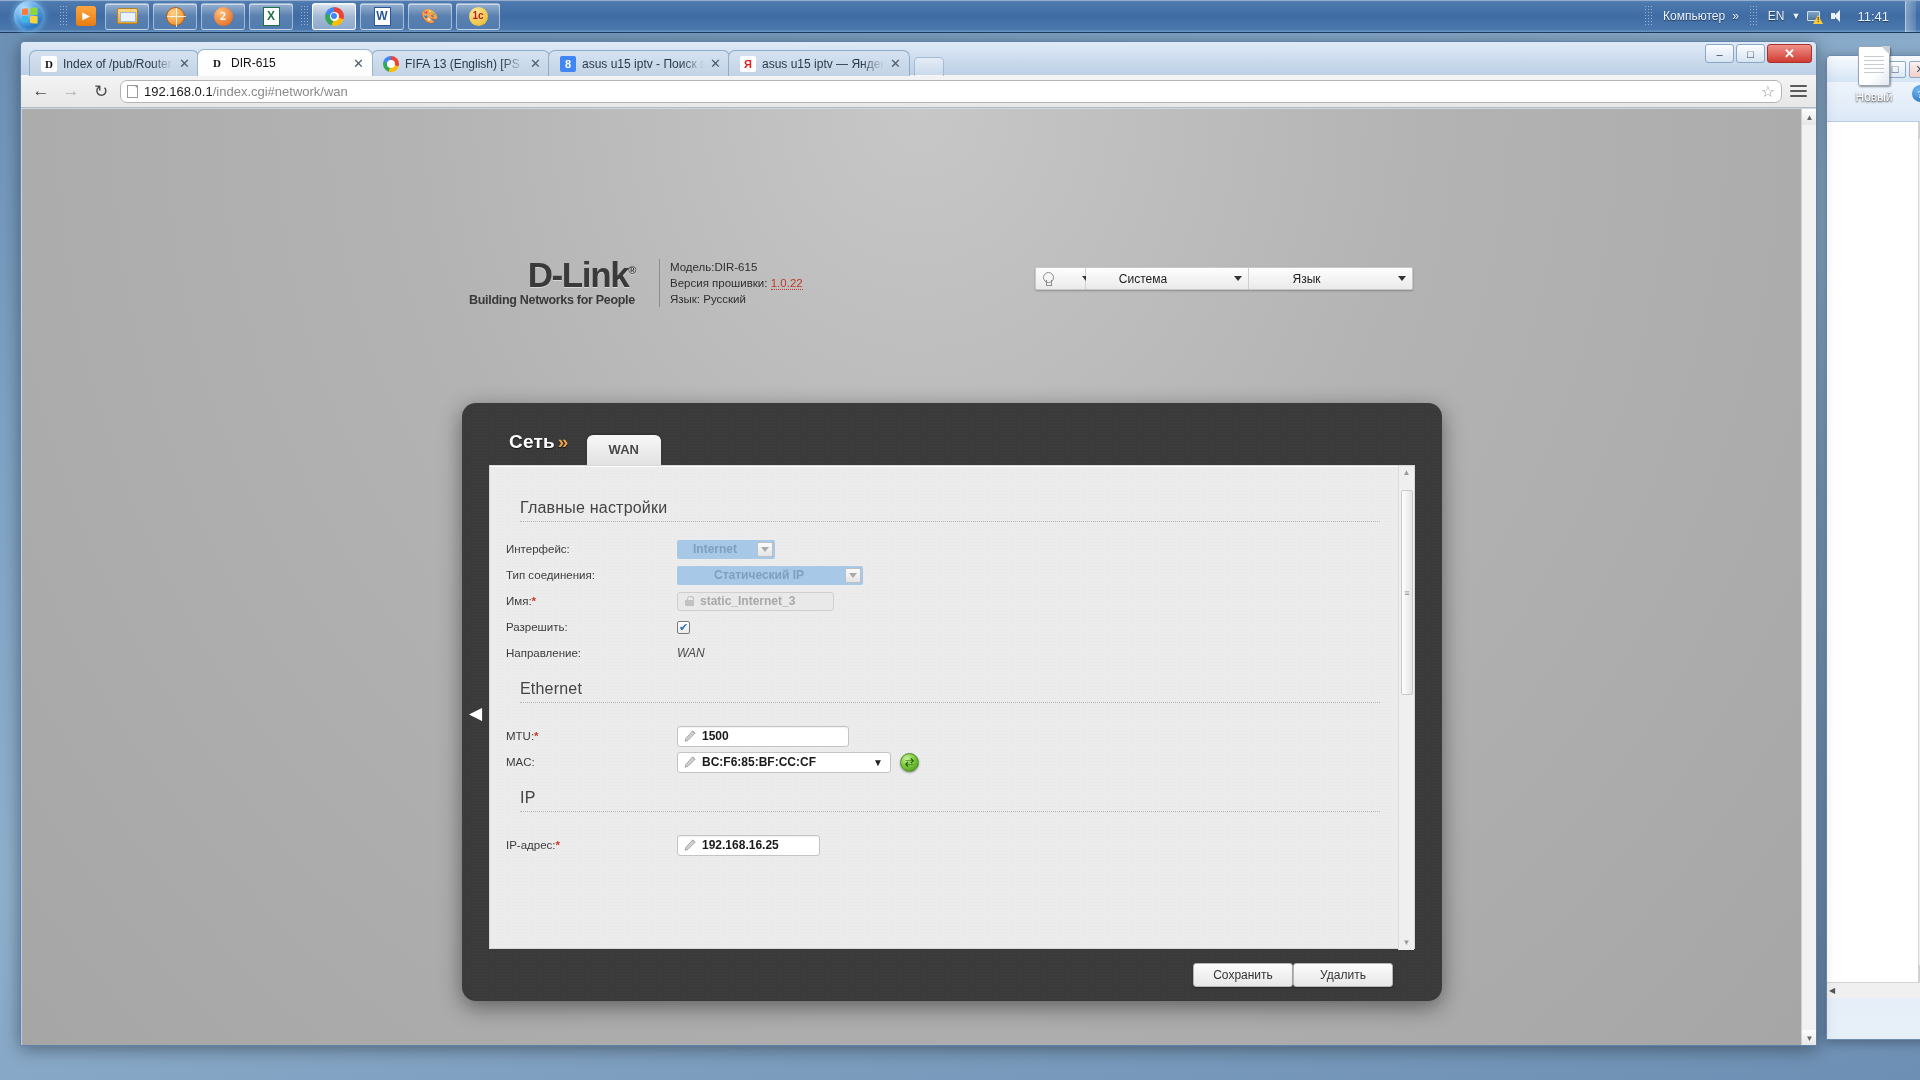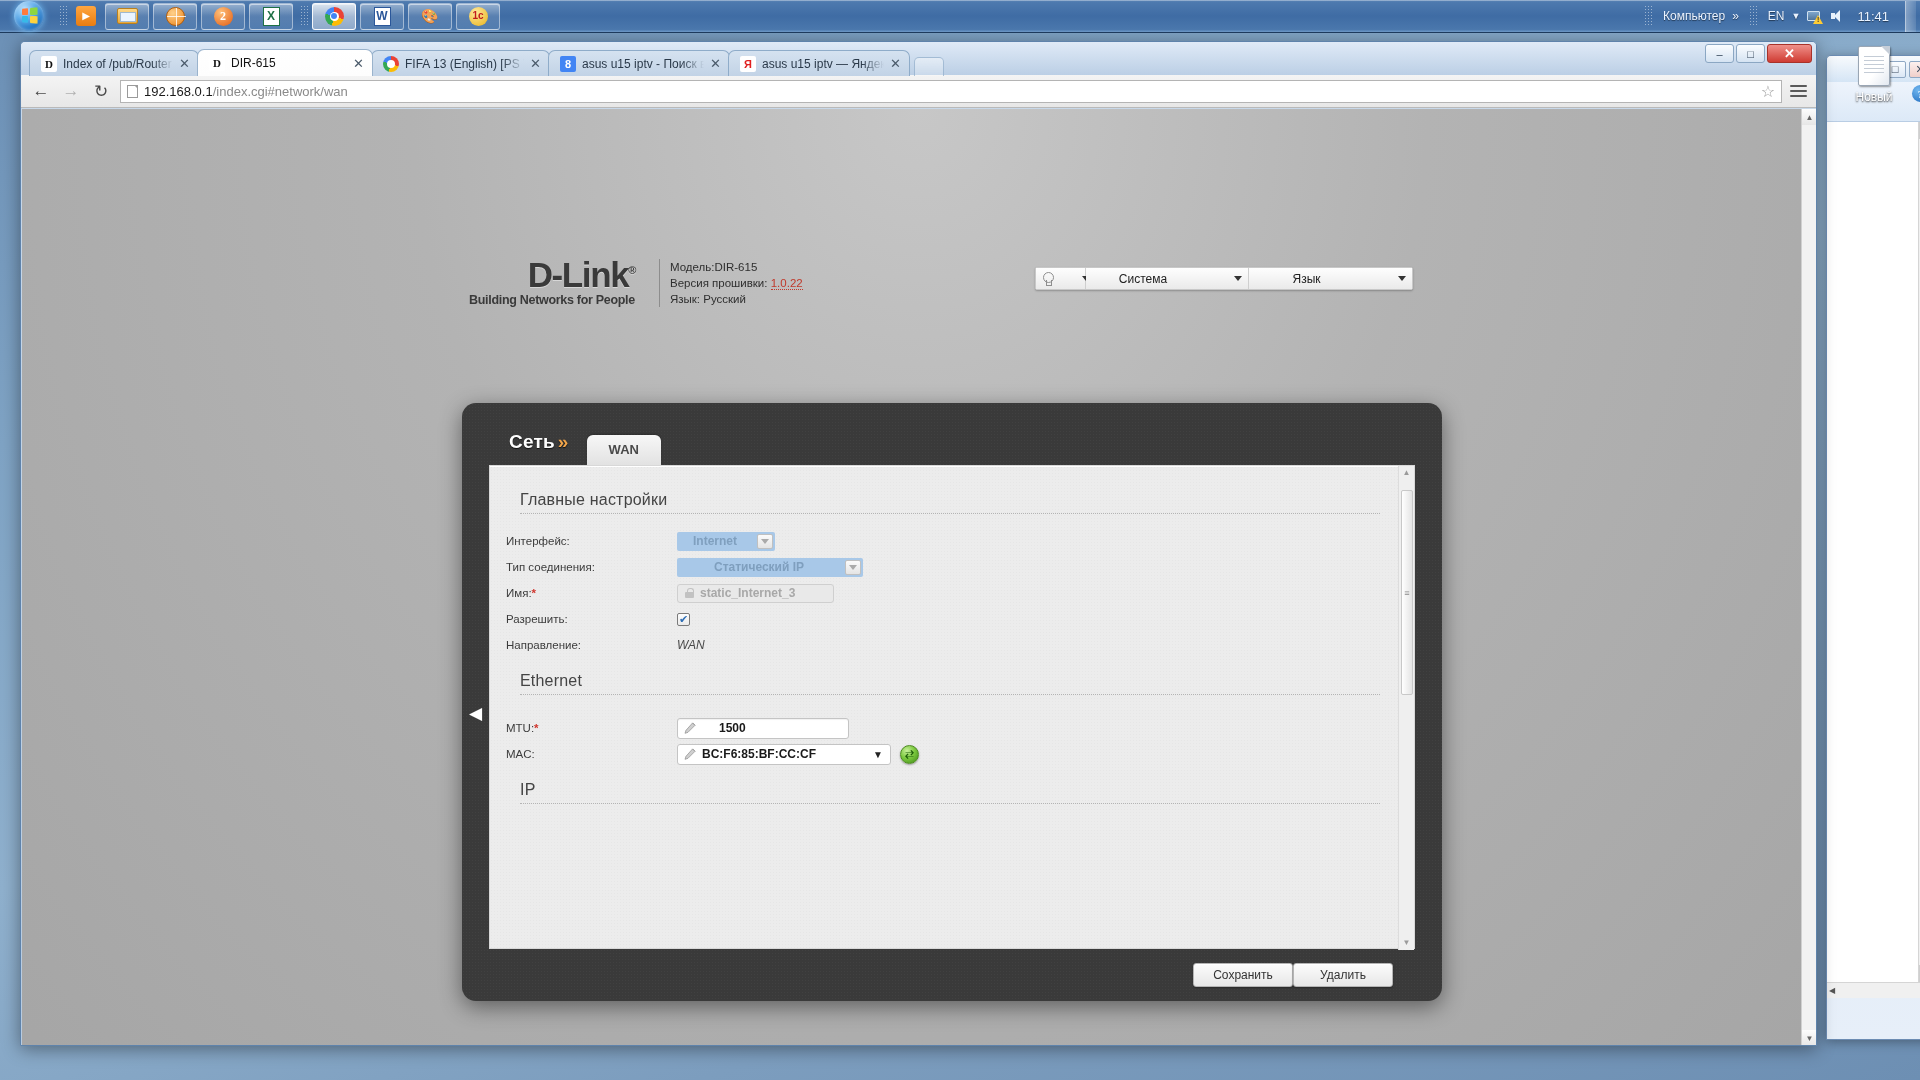--- a/index.html
+++ b/index.html
@@ -191,21 +191,21 @@
               border-color:#a83229; color:#fff; font-size:13px; font-weight:bold; }
 
   #omnibar-row {
     height: 33px; background: linear-gradient(to bottom,#f4f4f4,#e7e7e7);
     border-bottom: 1px solid #b9b9b9; display: flex; align-items: center; padding: 0 9px;
     gap: 8px;
   }
   .nav-btn { width: 22px; text-align:center; font-size: 17px; color: #4a4a4a; }
   .nav-btn.dim { color: #b0b0b0; }
   #omnibox {
-    flex: 1; height: 23px; background: #fff; border: 1px solid #b4b4b4; border-radius: 0;
+    flex: 1; height: 23px; background: #fff; border: 1px solid #b4b4b4; border-radius: 7px;
     display: flex; align-items: center; padding: 0 6px; font-size: 13px; color: #222;
   }
   #omnibox .page-ico { width: 11px; height: 13px; border:1px solid #9a9a9a; background:#fff; margin-right:6px;
                        position:relative; flex:0 0 auto;}
   #omnibox .page-ico::after{content:"";position:absolute;right:-1px;top:-1px;border-width:0 4px 4px 0;border-style:solid;
                             border-color:transparent #9a9a9a transparent transparent;}
   .url-host { color:#1a1a1a; }
   .url-path { color:#8a8a8a; }
   .star { margin-left:auto; font-size:16px; color:#9a9a9a; }
   .hamburger { width: 17px; display:flex; flex-direction:column; justify-content:center; gap:3px; }
@@ -322,21 +322,21 @@
     position: absolute; left: 2px; top: 10px; width: 12px; height: 205px;
     background: linear-gradient(to right,#ffffff,#e4e4e4);
     border: 1px solid #c8c8c8; border-radius: 2px;
   }
   #card-scroll .th::after {
     content: "≡"; position: absolute; left: 50%; top: 50%; transform: translate(-50%,-50%);
     font-size: 9px; color: #8a8a8a;
   }
 
   
-  #form-area { position: absolute; left: 0; top: 3px; width: 910px; height: 484px; padding: 22px 0 0 0; }
+  #form-area { position: absolute; left: 0; top: 11px; width: 910px; height: 484px; padding: 22px 0 0 0; }
   .sect-title {
     font-size: 16px; color: #444; margin: 0 0 4px 30px; letter-spacing: .2px;
   }
   .sect-rule { height: 0; border-bottom: 1px dotted #b4b4b4; margin: 0 20px 0 30px; }
   .frow { display: flex; align-items: center; height: 26px; margin-left: 12px; }
   .flabel { width: 175px; font-size: 11.5px; color: #3c3c3c; padding-left: 4px; }
   .req { color: #d0342c; font-weight: bold; }
   .fctl { flex: 1; display: flex; align-items: center; }
 
   .sel-disabled {
@@ -370,21 +370,20 @@
     display: flex; align-items: center; justify-content: center;
     color: #2f6fb5; font-size: 11px; line-height: 1;
   }
   .static-val { font-size: 12px; color: #4a4a4a; font-style: italic; }
 
   .txtbox {
     height: 21px; background: #fff; border: 1px solid #c4c4c4; border-radius: 3px;
     display: flex; align-items: center; padding: 0 6px;
     font-size: 12px; font-weight: bold; color: #1a1a1a;
     box-shadow: inset 0 1px 1px rgba(0,0,0,.06);
-    gap: 17px;
   }
   .pencil { width: 12px; height: 12px; margin-right: 6px; flex: 0 0 auto; position: relative; }
   .pencil svg { display:block; }
   .combo {
     height: 21px; background: #fff; border: 1px solid #c4c4c4; border-radius: 3px;
     display: flex; align-items: center; padding: 0 4px 0 6px;
     font-size: 12px; font-weight: bold; color: #1a1a1a;
   }
   .combo .cv { flex: 1; }
   .combo .cdn { font-size: 10px; color: #222; padding: 0 3px; }
@@ -655,20 +654,36 @@
                   </svg>
                 </div>
               </div>
             </div>
 
             <div style="height:14px"></div>
             <div class="sect-title">IP</div>
             <div class="sect-rule"></div>
             <div style="height:20px"></div>
 
+            <div class="frow">
+              <div class="flabel">
+                <span>IP-адрес:</span><span class="req">*</span>
+              </div>
+              <div class="fctl">
+                <div class="txtbox" style="width:143px">
+                  <span class="pencil">
+                    <svg width="12" height="12" viewBox="0 0 12 12">
+                        <path d="M8.6 0.9 L11 3.3 L4 10.3 L1 11.3 L2 8.3 Z" fill="#cfcfcf" stroke="#8e8e8e" stroke-width=".7"></path>
+                        <path d="M8.6 0.9 L11 3.3" stroke="#8e8e8e" stroke-width=".7"></path>
+                      </svg>
+                  </span>
+                  <span>192.168.16.25</span>
+                </div>
+              </div>
+            </div>
 
 
           </div>
 
           <div id="card-scroll">
             <div class="ar">▲</div>
             <div class="tr">
                 <div class="th"></div>
               </div>
             <div class="ar">▼</div>

